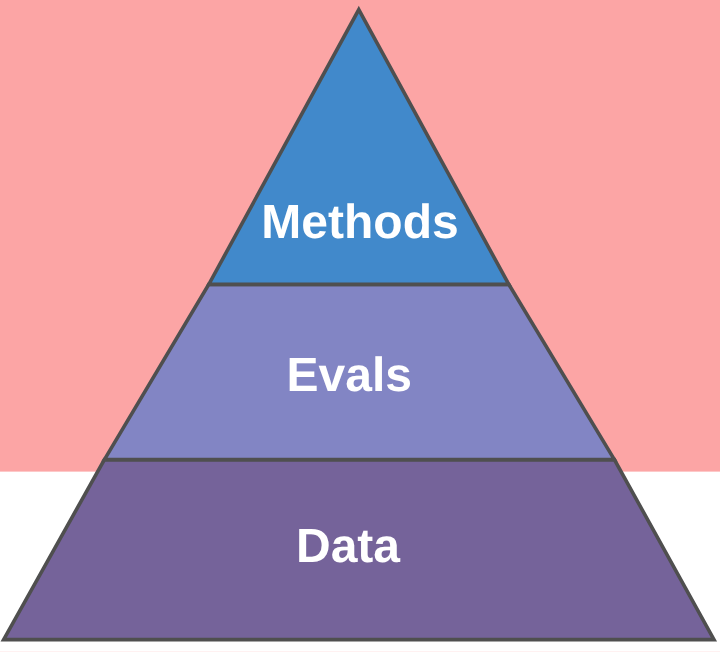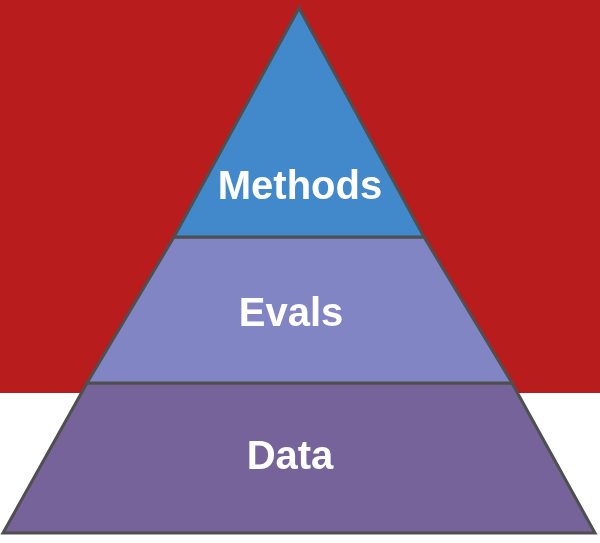--- a/index.html
+++ b/index.html
@@ -11,21 +11,21 @@
   body {
     width: 600px;
     height: 543px;
     overflow: hidden;
     font-family: "Liberation Sans", sans-serif;
   }
   #diagram-root {
     position: relative;
     width: 600px;
     height: 393px;
-    background: #b91c1c;
+    background: #fca5a5;
   }
   #pyramid-svg {
     position: absolute;
     top: 0;
     left: 0;
     width: 600px;
     height: 543px;
     display: block;
   }
   .tier-label {

